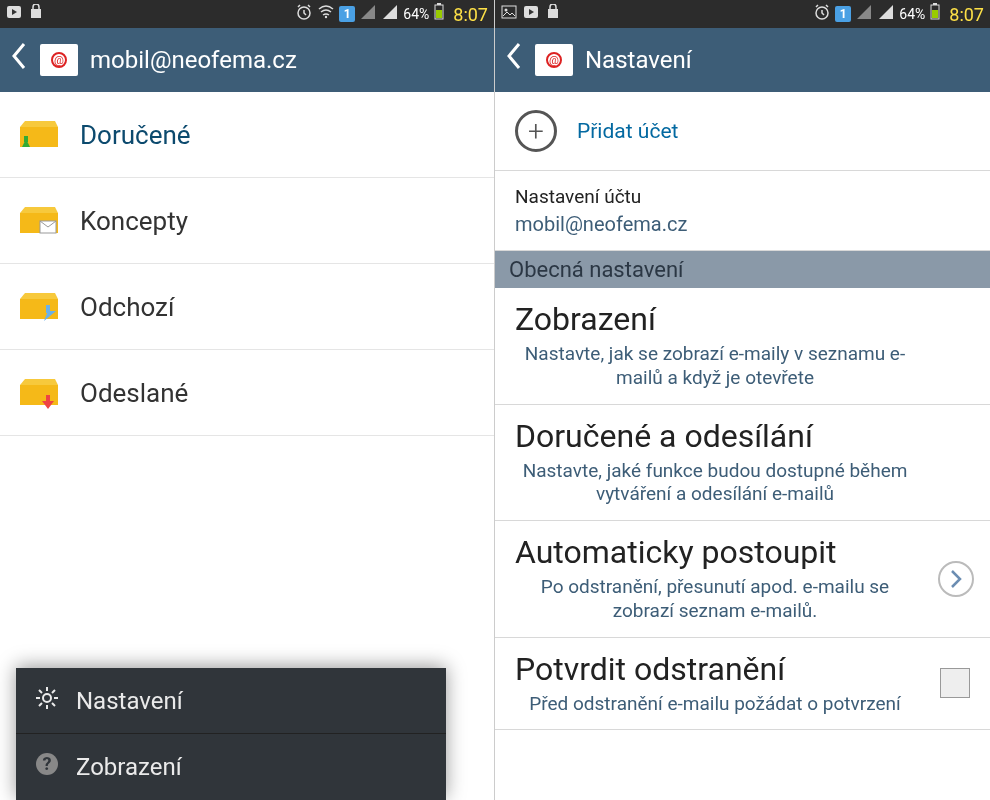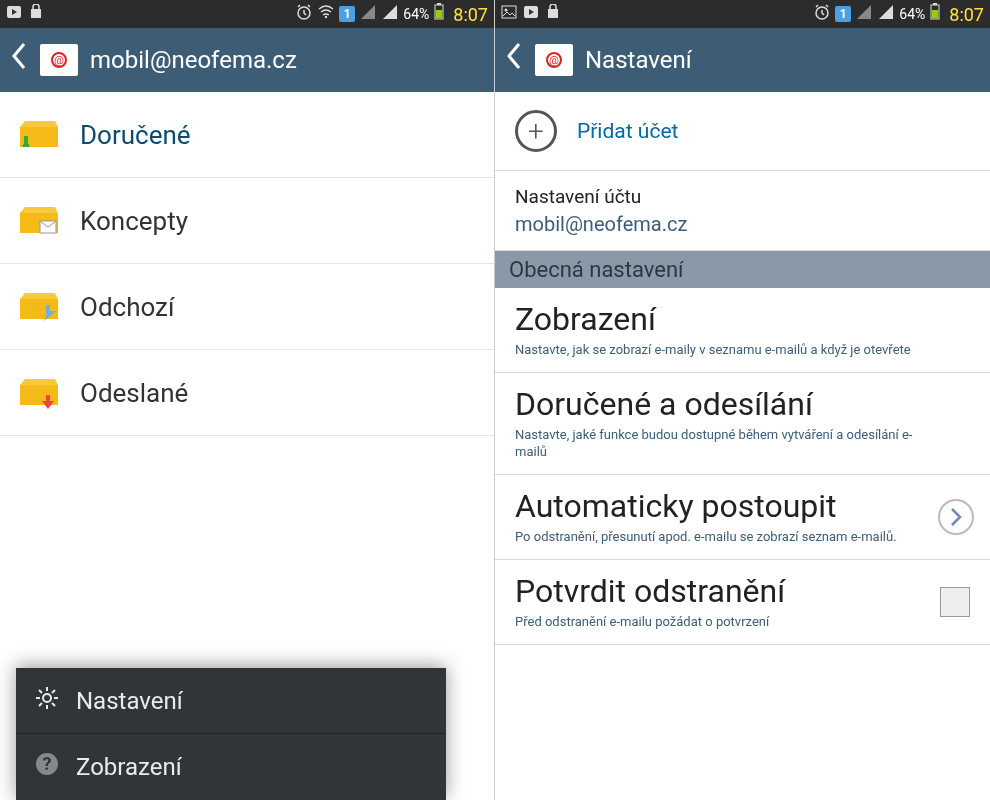--- a/index.html
+++ b/index.html
@@ -129,21 +129,21 @@
     font-size: 22px;
     padding: 6px 14px;
   }
 
   .setting-item {
     padding: 12px 20px 14px 20px;
     border-bottom: 1px solid #d8d8d8;
     position: relative;
   }
   .setting-item .t { font-size:32px; color:#222; }
-  .setting-item .s { font-size:13px; color:#3d5d77; margin-top:4px; line-height:1.25; max-width: 400px;}
+  .setting-item .s { font-size:19px; color:#3d5d77; margin-top:4px; line-height:1.25; max-width: 400px; text-align: center;}
   .setting-chevron {
     position:absolute; right:16px; top:50%; transform: translateY(-50%);
     width:36px; height:36px; border:2px solid #bbb; border-radius:50%;
     display:flex; align-items:center; justify-content:center;
     color:#6b8db2; font-size:22px;
   }
   .setting-checkbox {
     position:absolute; right:20px; top:50%; transform:translateY(-50%);
     width:30px; height:30px; border:1px solid #999; background:#eee;
   }

